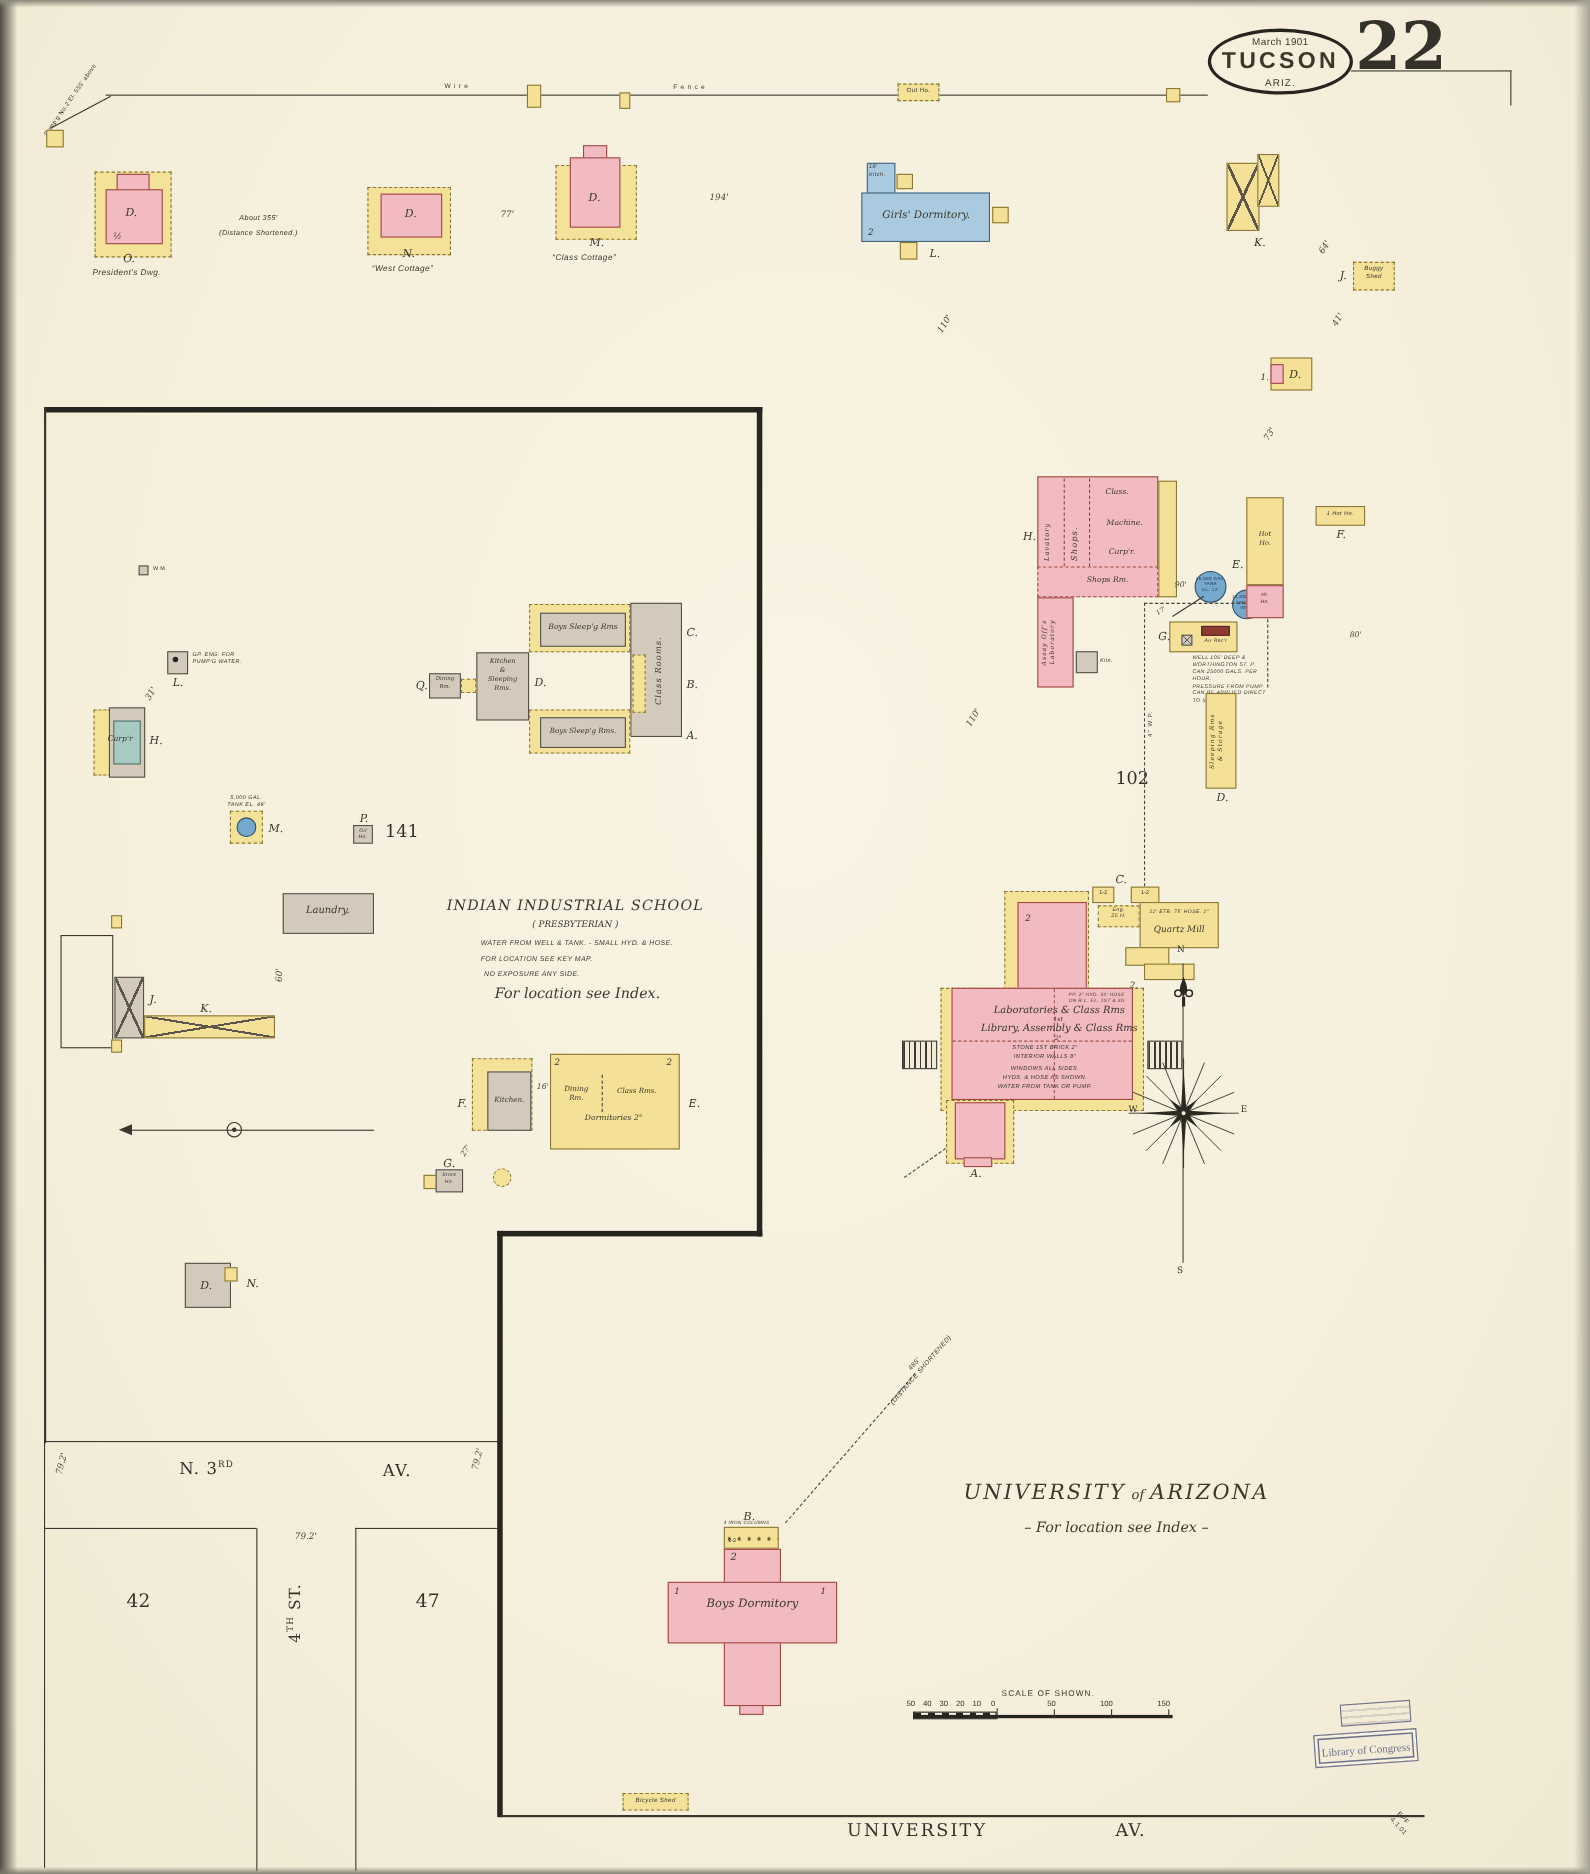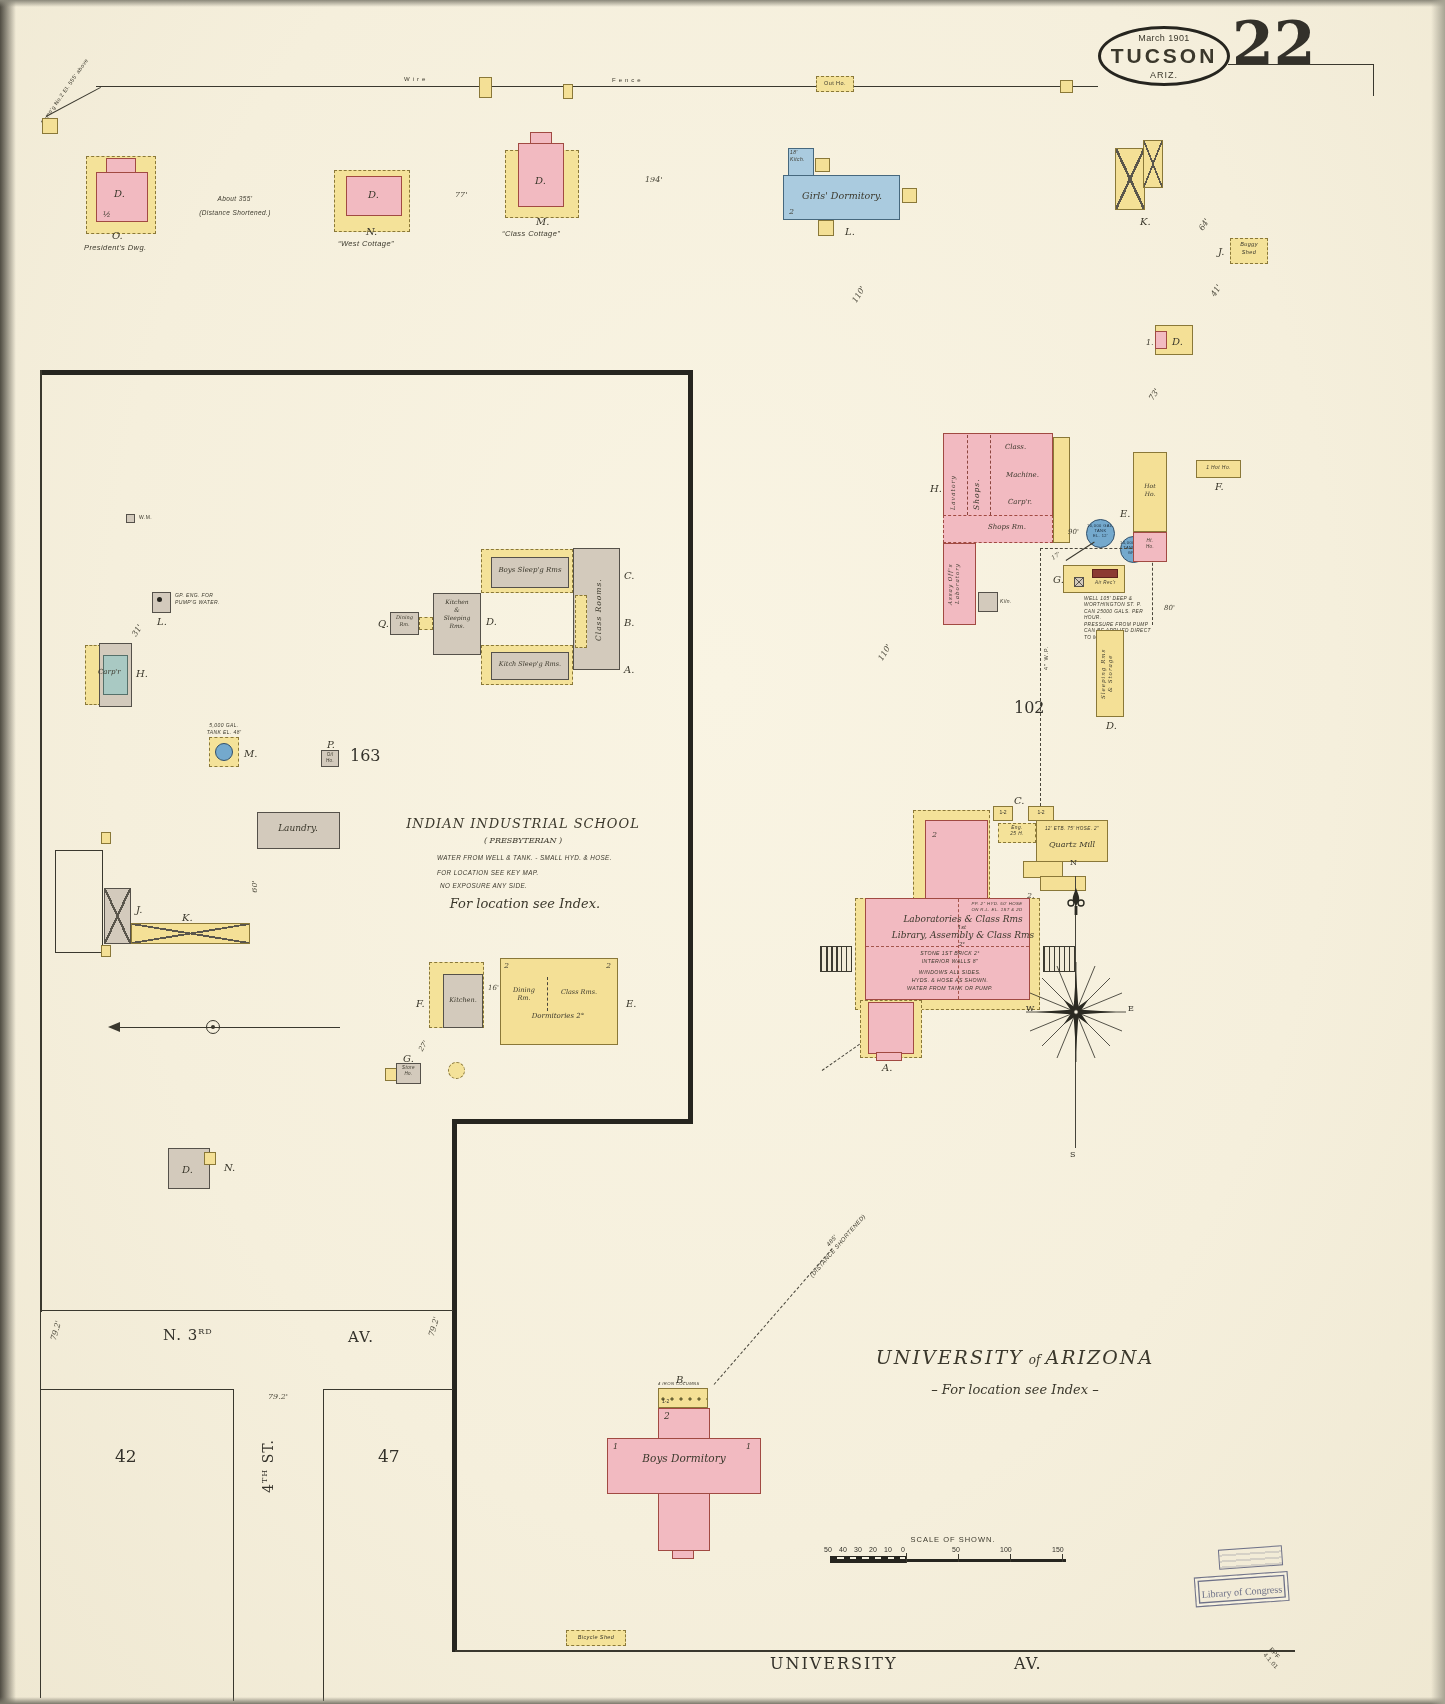--- a/index.html
+++ b/index.html
@@ -141,21 +141,21 @@
   <div class="abs tank" style="left:215px;top:743px;width:18px;height:18px;"></div>
   <div class="abs ctr note pre" style="left:186px;top:722px;width:76px;font-size:5px;font-style:italic;line-height:1.3;">5,000 GAL.
 TANK EL. 48'</div>
   <div class="abs letter" style="left:244px;top:748px;">M.</div>
 
   <div class="abs letter" style="left:327px;top:739px;">P.</div>
   <div class="abs gray" style="left:321px;top:750px;width:18px;height:17px;"></div>
   <div class="abs ctr note pre" style="left:321px;top:752px;width:18px;font-size:4.5px;font-style:italic;line-height:1.3;">Oil
 Ho.</div>
 
-  <div class="abs" style="left:350px;top:746px;font-size:16px;">163</div>
+  <div class="abs" style="left:350px;top:746px;font-size:16px;">141</div>
 
   <div class="abs gray" style="left:257px;top:812px;width:83px;height:37px;"></div>
   <div class="abs ctr hand" style="left:259px;top:823px;width:78px;font-size:9px;">Laundry.</div>
 
   <div class="abs white" style="left:55px;top:850px;width:48px;height:103px;"></div>
   <div class="abs yellow" style="left:101px;top:832px;width:10px;height:12px;"></div>
   <div class="abs yellow" style="left:101px;top:945px;width:10px;height:12px;"></div>
   <div class="abs gray xbox" style="left:104px;top:888px;width:27px;height:56px;"></div>
   <div class="abs letter" style="left:136px;top:904px;">J.</div>
   <div class="abs yellow xbox" style="left:131px;top:923px;width:119px;height:21px;"></div>
@@ -163,21 +163,21 @@
   <div class="abs meas" style="left:248px;top:882px;transform:rotate(-90deg);">60'</div>
 
   <div class="abs porch" style="left:481px;top:549px;width:92px;height:44px;"></div>
   <div class="abs gray" style="left:491px;top:557px;width:78px;height:31px;"></div>
   <div class="abs ctr hand" style="left:490px;top:566px;width:80px;font-size:7px;">Boys Sleep'g Rms</div>
   <div class="abs gray" style="left:573px;top:548px;width:47px;height:122px;"></div>
   <div class="abs porch" style="left:575px;top:595px;width:12px;height:53px;"></div>
   <div class="abs hand vt ctr" style="left:594px;top:560px;height:100px;font-size:7.5px;">Class Rooms.</div>
   <div class="abs porch" style="left:481px;top:645px;width:92px;height:40px;"></div>
   <div class="abs gray" style="left:491px;top:652px;width:78px;height:28px;"></div>
-  <div class="abs ctr hand" style="left:488px;top:660px;width:84px;font-size:6.5px;">Kitch Sleep'g Rms.</div>
+  <div class="abs ctr hand" style="left:488px;top:660px;width:84px;font-size:6.5px;">Boys Sleep'g Rms.</div>
   <div class="abs gray" style="left:433px;top:593px;width:48px;height:62px;"></div>
   <div class="abs ctr hand pre" style="left:434px;top:598px;width:46px;font-size:6px;line-height:1.35;">Kitchen
 &amp;
 Sleeping
 Rms.</div>
   <div class="abs porch" style="left:419px;top:617px;width:14px;height:13px;"></div>
   <div class="abs gray" style="left:390px;top:612px;width:29px;height:23px;"></div>
   <div class="abs ctr hand pre" style="left:390px;top:614px;width:29px;font-size:5px;line-height:1.3;">Dining
 Rm.</div>
   <div class="abs letter" style="left:378px;top:618px;">Q.</div>
@@ -264,21 +264,21 @@
   <div class="abs note" style="left:1095px;top:580px;font-size:4.5px;font-style:italic;">Air Rec'r</div>
   <div class="abs gray xbox" style="left:1074px;top:577px;width:10px;height:10px;"></div>
   <div class="abs letter" style="left:1053px;top:574px;">G.</div>
   <div class="abs note pre" style="left:1084px;top:596px;font-size:4.8px;font-style:italic;line-height:1.35;">WELL 105' DEEP &amp;
 WORTHINGTON ST. P.
 CAN 25000 GALS. PER
 HOUR.
 PRESSURE FROM PUMP
 CAN BE APPLIED DIRECT
 TO MAINS.</div>
-  <div class="abs meas" style="left:1164px;top:573px;font-size:7px;margin-top:31px;">80'</div>
+  <div class="abs meas" style="left:1227px;top:573px;font-size:7px;">80'</div>
 
   <div class="abs yellow" style="left:1133px;top:452px;width:34px;height:80px;"></div>
   <div class="abs ctr hand pre" style="left:1133px;top:482px;width:34px;font-size:6px;line-height:1.3;">Hot
 Ho.</div>
   <div class="abs letter" style="left:1120px;top:508px;">E.</div>
   <div class="abs pink" style="left:1133px;top:532px;width:34px;height:30px;"></div>
   <div class="abs ctr note pre" style="left:1133px;top:538px;width:34px;font-size:4.5px;font-style:italic;line-height:1.3;">Ht.
 Ho.</div>
   <div class="abs yellow" style="left:1196px;top:460px;width:45px;height:18px;"></div>
   <div class="abs ctr note" style="left:1196px;top:464px;width:45px;font-size:5px;font-style:italic;">1  Hot Ho.</div>

